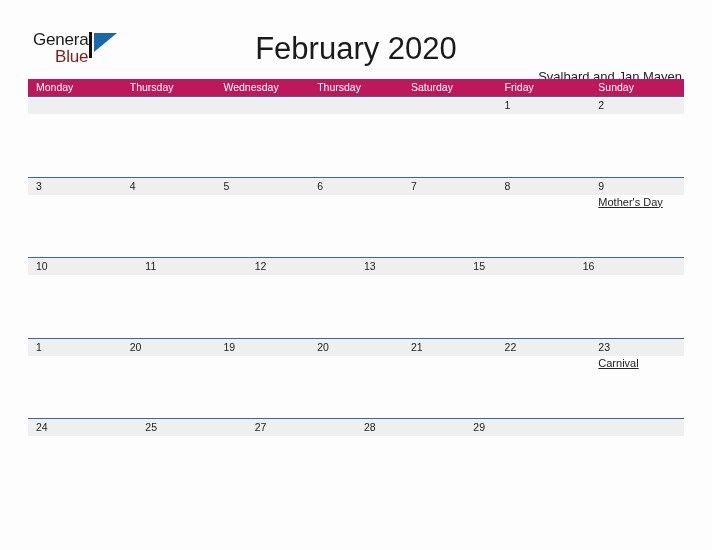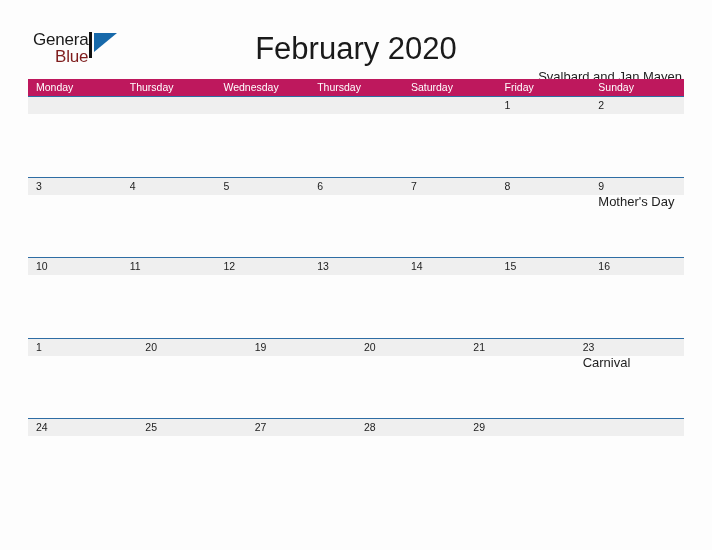--- a/index.html
+++ b/index.html
@@ -142,25 +142,26 @@
     padding-left: 8px;
     box-sizing: border-box;
   }
   .day-number {
     font-size: 10.5px;
     color: #222222;
     line-height: 17px;
     height: 17px;
   }
   .day-event {
-    font-size: 13px;
+    font-size: 11px;
     color: #222222;
     line-height: 12px;
     margin-top: 1px;
     white-space: nowrap;
+    text-decoration: underline;
   }
   .day.empty .day-number {
     visibility: hidden;
   }
 </style>
 </head>
 <body>
 
 <div class="page">
 
@@ -259,23 +260,20 @@
         <div class="day">
           <div class="day-number">11</div>
         </div>
         <div class="day">
           <div class="day-number">12</div>
         </div>
         <div class="day">
           <div class="day-number">13</div>
         </div>
         <div class="day">
-          <div class="day-number">14</div>
-        </div>
-        <div class="day">
           <div class="day-number">15</div>
         </div>
         <div class="day">
           <div class="day-number">16</div>
         </div>
       </div>
     </div>
 
     <div class="week">
       <div class="week-band"></div>
@@ -287,20 +285,23 @@
           <div class="day-number">20</div>
         </div>
         <div class="day">
           <div class="day-number">19</div>
         </div>
         <div class="day">
           <div class="day-number">20</div>
         </div>
         <div class="day">
           <div class="day-number">21</div>
+        </div>
+        <div class="day">
+          <div class="day-number">22</div>
         </div>
         <div class="day">
           <div class="day-number">23</div>
           <div class="day-event">Carnival</div>
         </div>
       </div>
     </div>
 
     <div class="week">
       <div class="week-band"></div>

